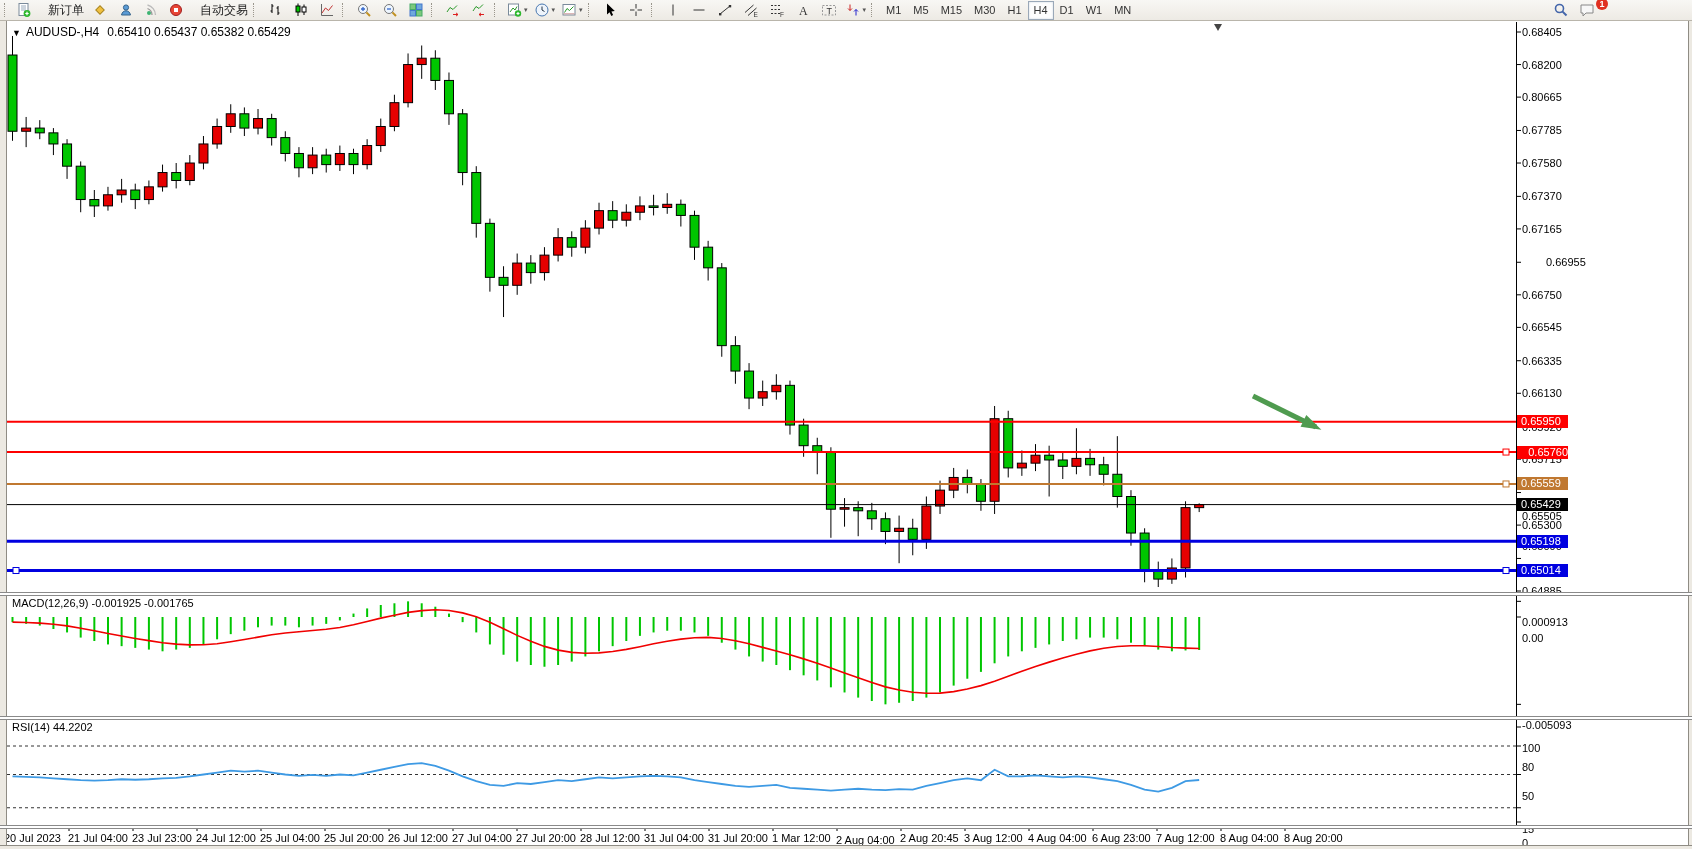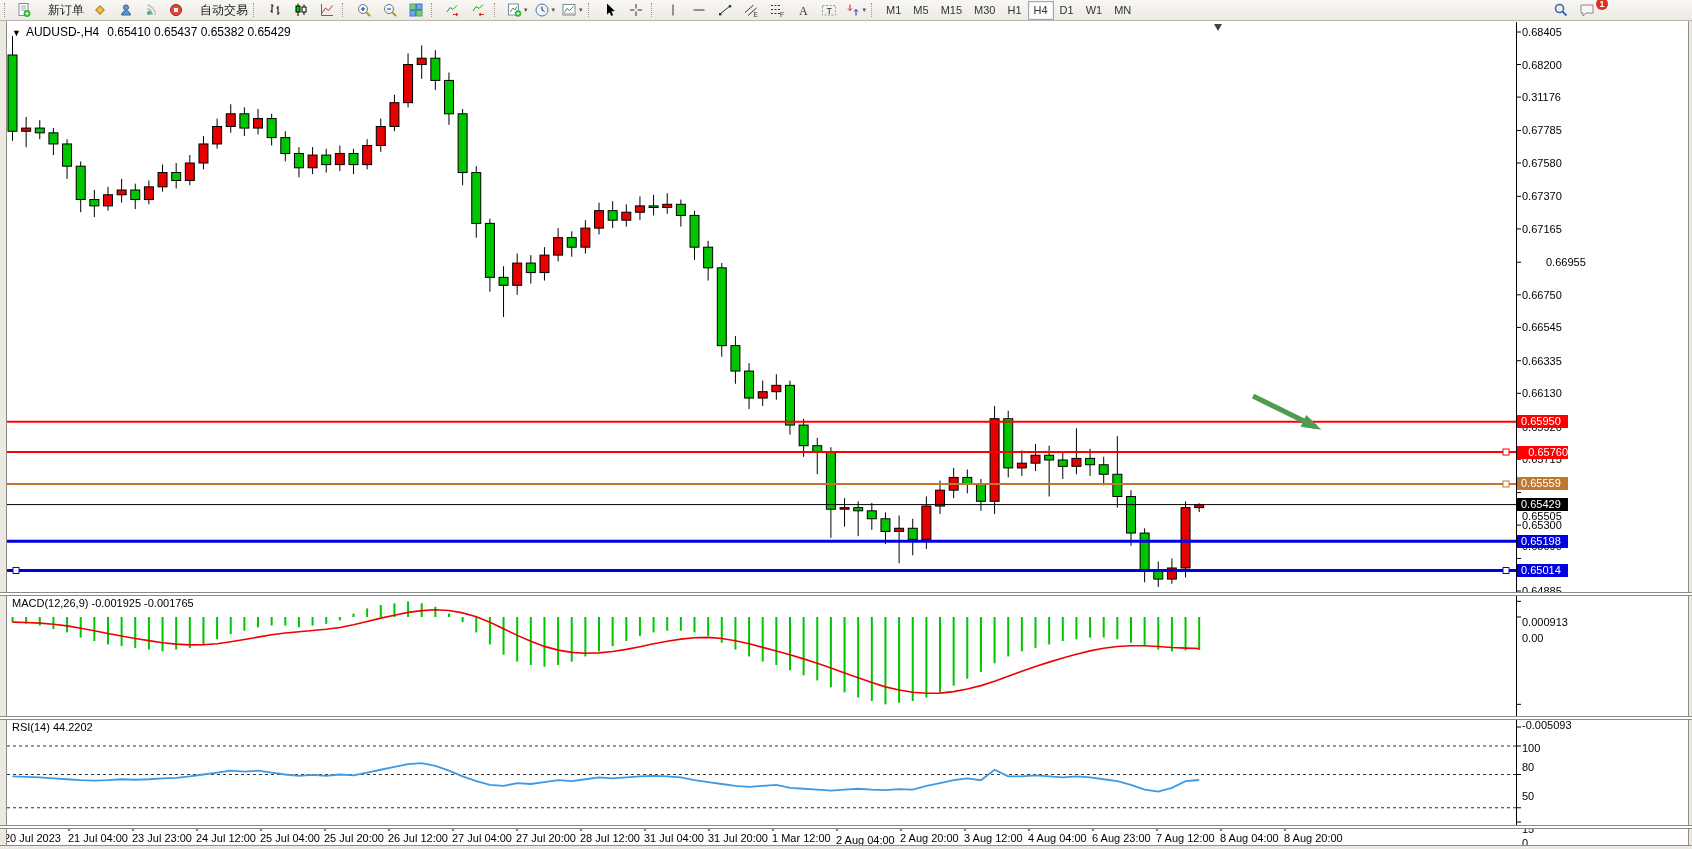--- a/index.html
+++ b/index.html
@@ -686,21 +686,21 @@
     <div id="chart-title">
       <span class="caret">▼</span><span>AUDUSD-,H4</span><span class="num">0.65410 0.65437 0.65382 0.65429</span>
     </div>
 
     <div class="paneLabel" id="macd-label" style="top:576px">MACD(12,26,9) -0.001925 -0.001765</div>
     <div class="paneLabel" id="rsi-label" style="top:700px">RSI(14) 44.2202</div>
 
     <div id="labels-root">
         <div class="tick-label" style="top: 5px; left: 1522px;">0.68405</div>
         <div class="tick-label" style="top: 37.5554px; left: 1522px;">0.68200</div>
-        <div class="tick-label" style="top: 70.1108px; left: 1522px;">0.31176</div>
+        <div class="tick-label" style="top: 70.1108px; left: 1522px;">0.80665</div>
         <div class="tick-label" style="top: 103.46px; left: 1522px;">0.67785</div>
         <div class="tick-label" style="top: 136.016px; left: 1522px;">0.67580</div>
         <div class="tick-label" style="top: 169.365px; left: 1522px;">0.67370</div>
         <div class="tick-label" style="top: 201.92px; left: 1522px;">0.67165</div>
         <div class="tick-label" style="top: 235.27px; left: 1522px; padding-left: 24px;">0.66955</div>
         <div class="tick-label" style="top: 267.825px; left: 1522px;">0.66750</div>
         <div class="tick-label" style="top: 300.381px; left: 1522px;">0.66545</div>
         <div class="tick-label" style="top: 333.73px; left: 1522px;">0.66335</div>
         <div class="tick-label" style="top: 366.286px; left: 1522px;">0.66130</div>
         <div class="tick-label" style="top: 399.635px; left: 1522px;">0.65920</div>
@@ -730,21 +730,21 @@
         <div class="time-label" style="top: 811px; left: 260px;">25 Jul 04:00</div>
         <div class="time-label" style="top: 811px; left: 324px;">25 Jul 20:00</div>
         <div class="time-label" style="top: 811px; left: 388px;">26 Jul 12:00</div>
         <div class="time-label" style="top: 811px; left: 452px;">27 Jul 04:00</div>
         <div class="time-label" style="top: 811px; left: 516px;">27 Jul 20:00</div>
         <div class="time-label" style="top: 811px; left: 580px;">28 Jul 12:00</div>
         <div class="time-label" style="top: 811px; left: 644px;">31 Jul 04:00</div>
         <div class="time-label" style="top: 811px; left: 708px;">31 Jul 20:00</div>
         <div class="time-label" style="top: 811px; left: 772px;">1 Mar 12:00</div>
         <div class="time-label" style="top: 813px; left: 836px;">2 Aug 04:00</div>
-        <div class="time-label" style="top: 811px; left: 900px;">2 Aug 20:00</div>
+        <div class="time-label" style="top: 811px; left: 900px;">2 Aug 20:45</div>
         <div class="time-label" style="top: 811px; left: 964px;">3 Aug 12:00</div>
         <div class="time-label" style="top: 811px; left: 1028px;">4 Aug 04:00</div>
         <div class="time-label" style="top: 811px; left: 1092px;">6 Aug 23:00</div>
         <div class="time-label" style="top: 811px; left: 1156px;">7 Aug 12:00</div>
         <div class="time-label" style="top: 811px; left: 1220px;">8 Aug 04:00</div>
         <div class="time-label" style="top: 811px; left: 1284px;">8 Aug 20:00</div>
       </div>
 
     <div class="edge-l"></div>
     <div class="edge-r"></div>

